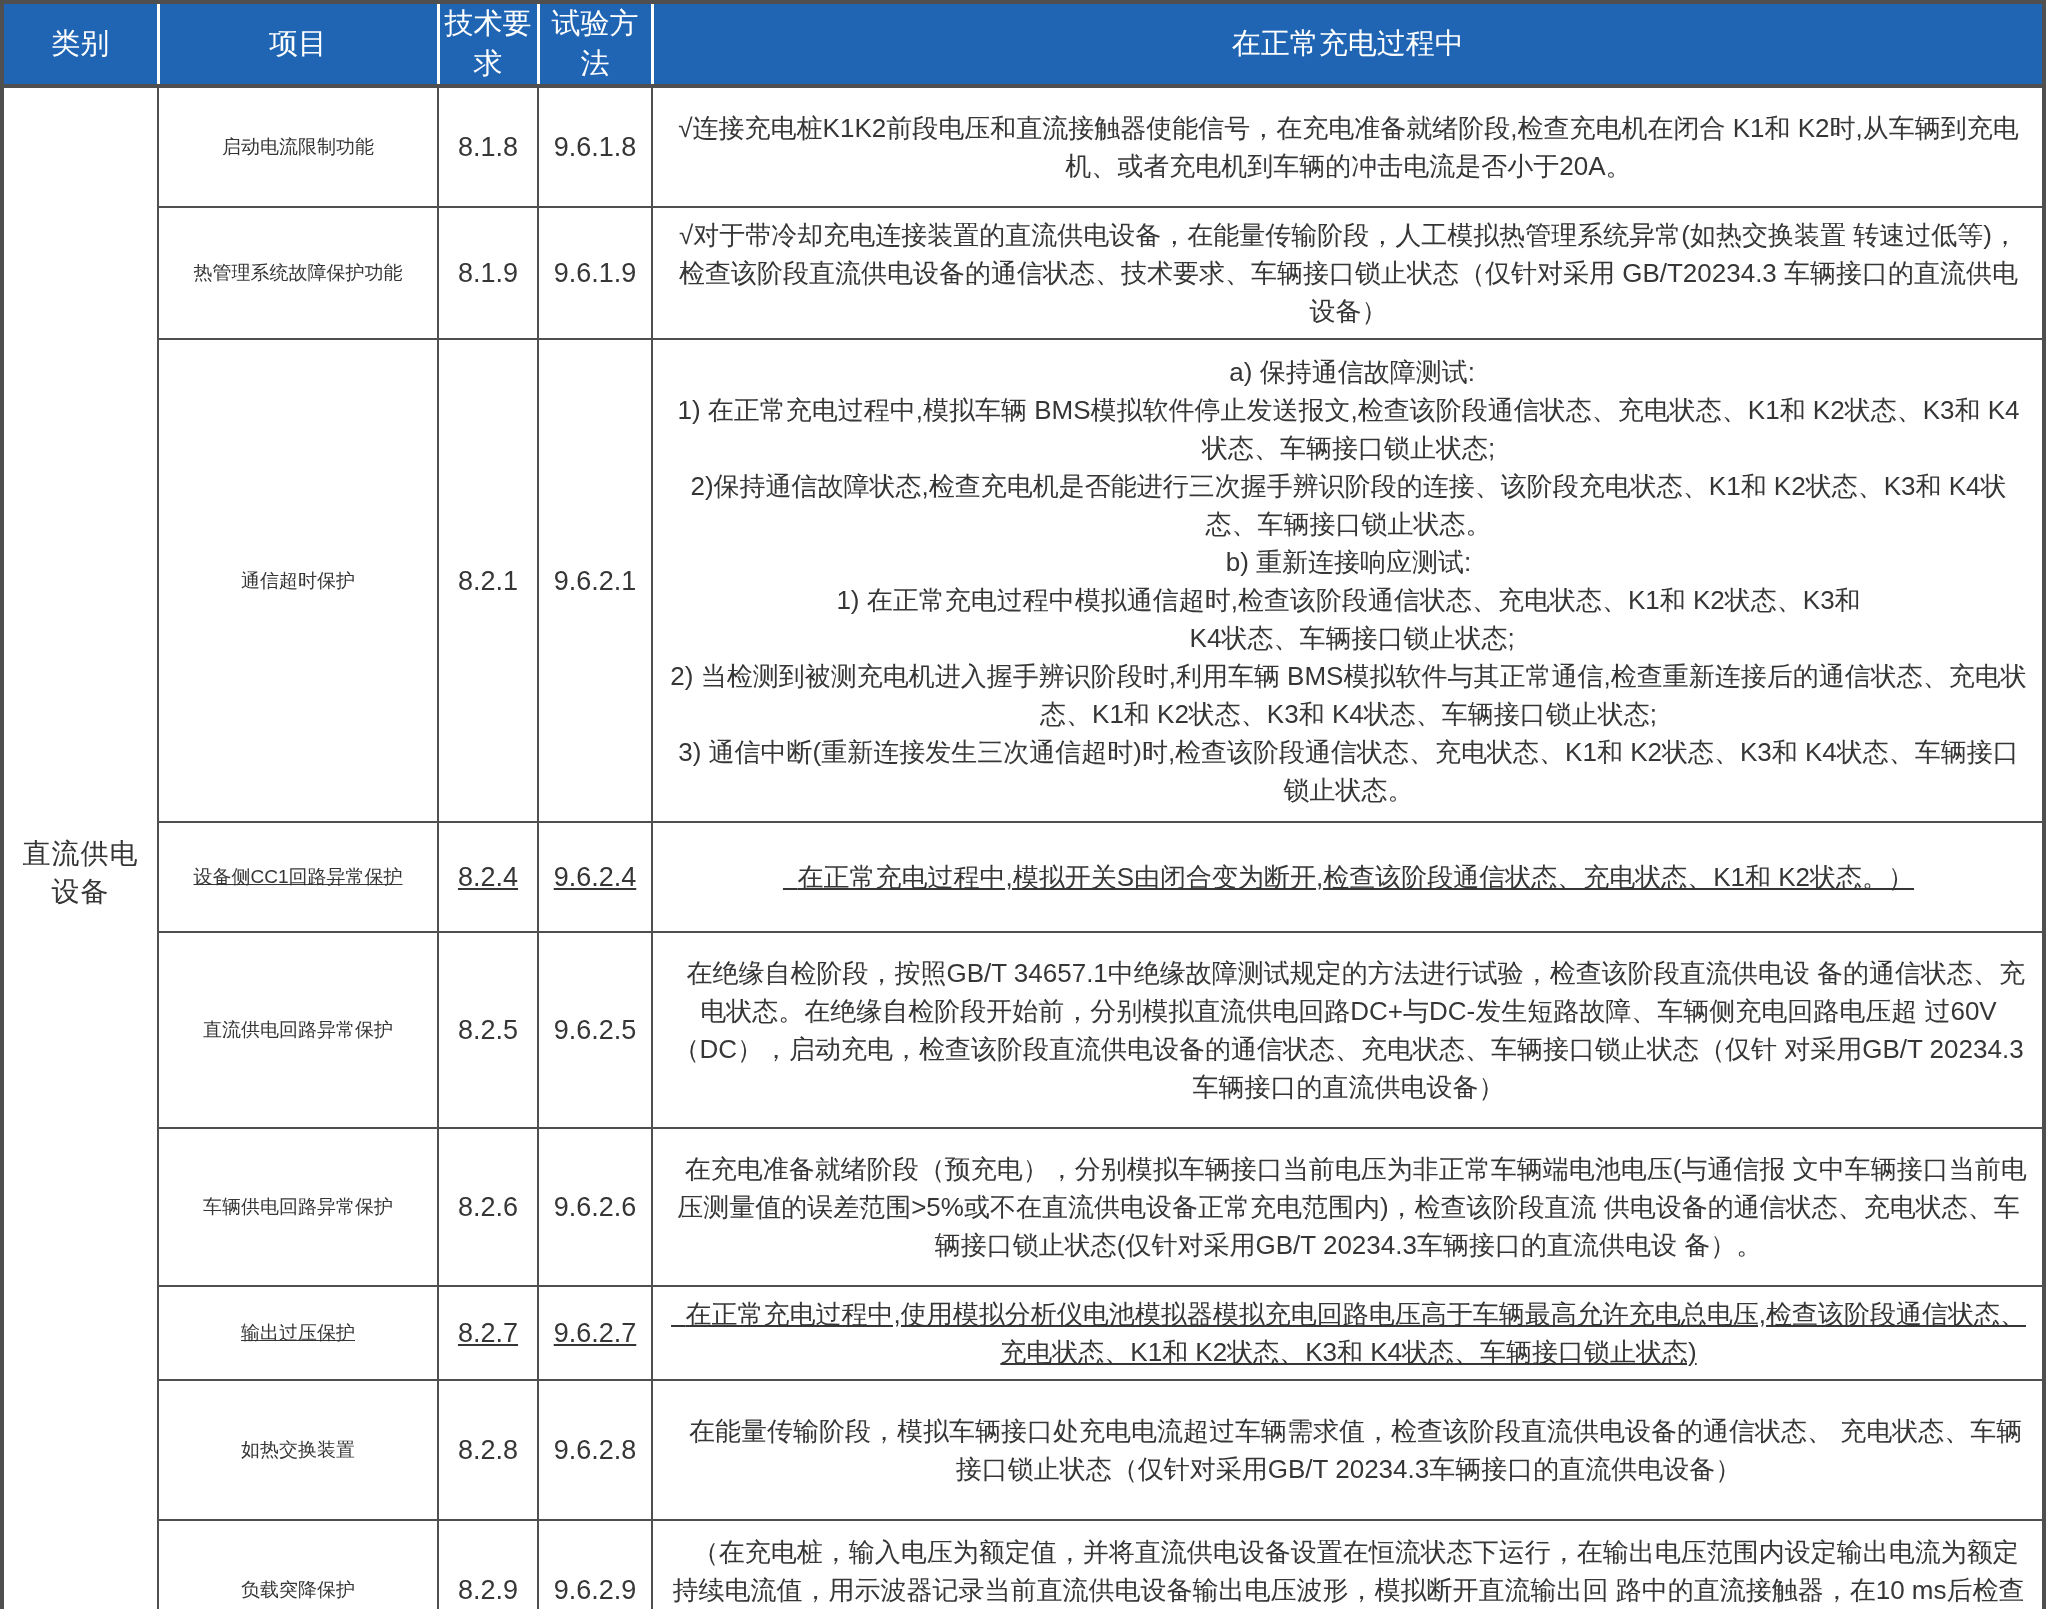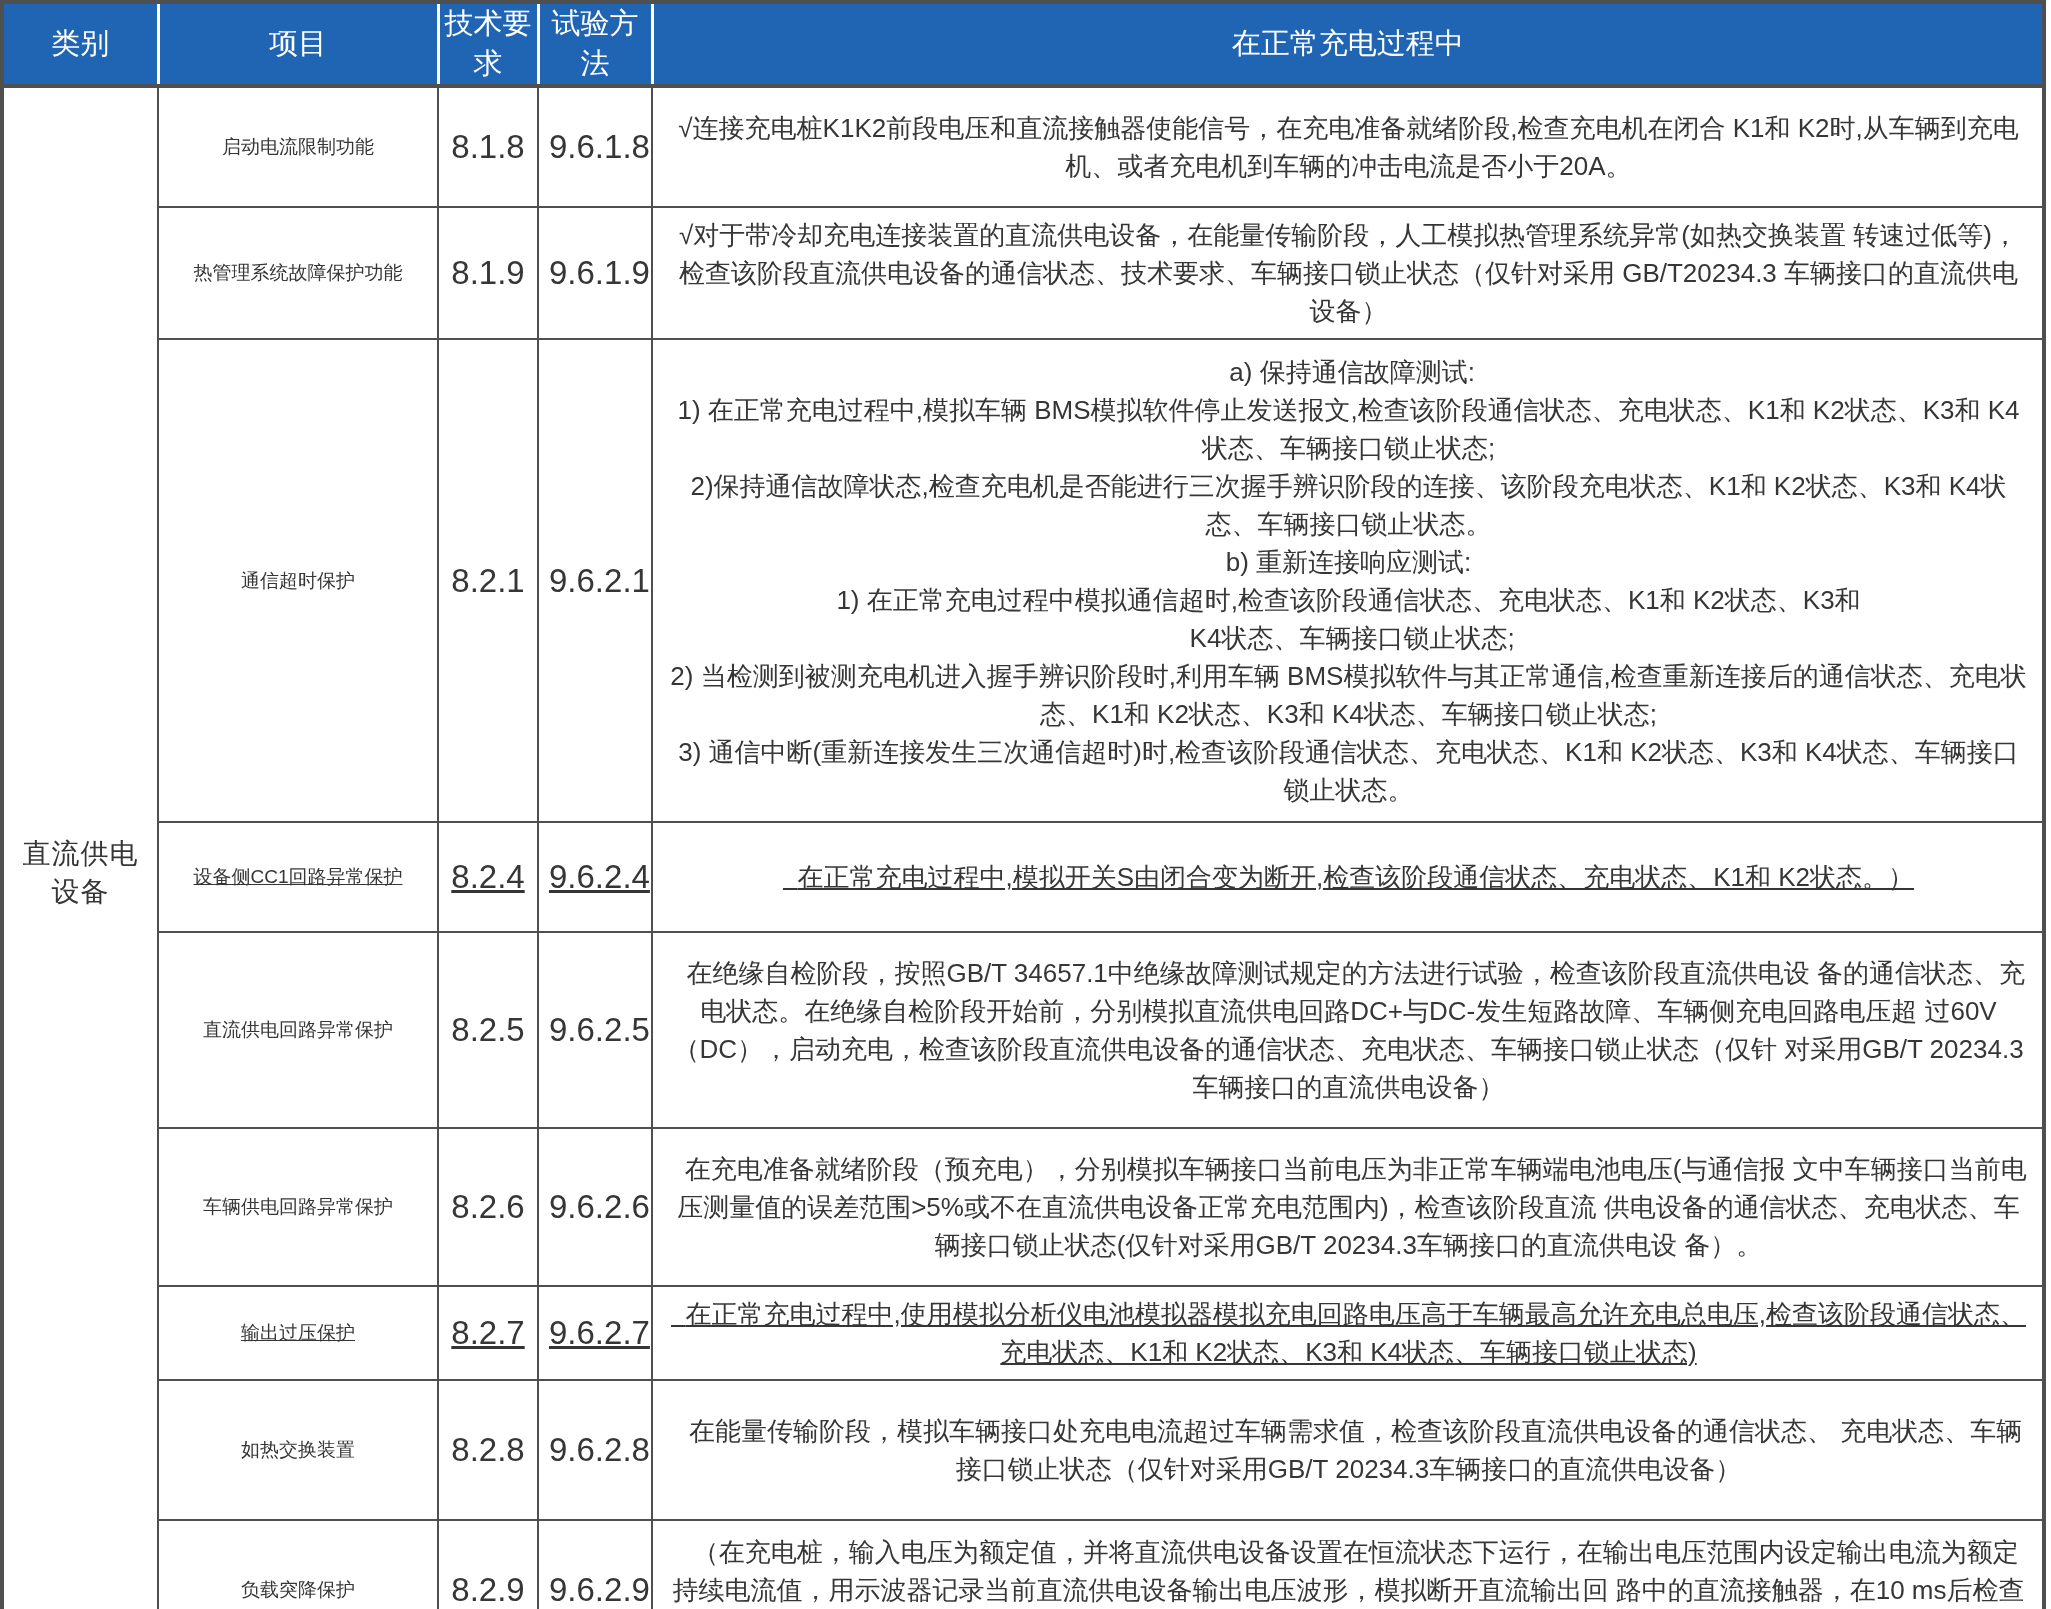--- a/index.html
+++ b/index.html
@@ -52,21 +52,21 @@
     font-size:28px;
     letter-spacing:1px;
     padding:0 6px;
   }
   td.item{
     text-align:center;
     font-size:19px;
   }
   td.num{
     text-align:center;
-    font-size:33px;
+    font-size:27px;
   }
   td.support{
     text-align:center;
     white-space:pre-wrap;
     padding:8px 14px 8px 16px;
   }
   
   tbody tr.r1{height:121px;}
   tbody tr.r2{height:110px;}
   tbody tr.r3{height:483px;}

